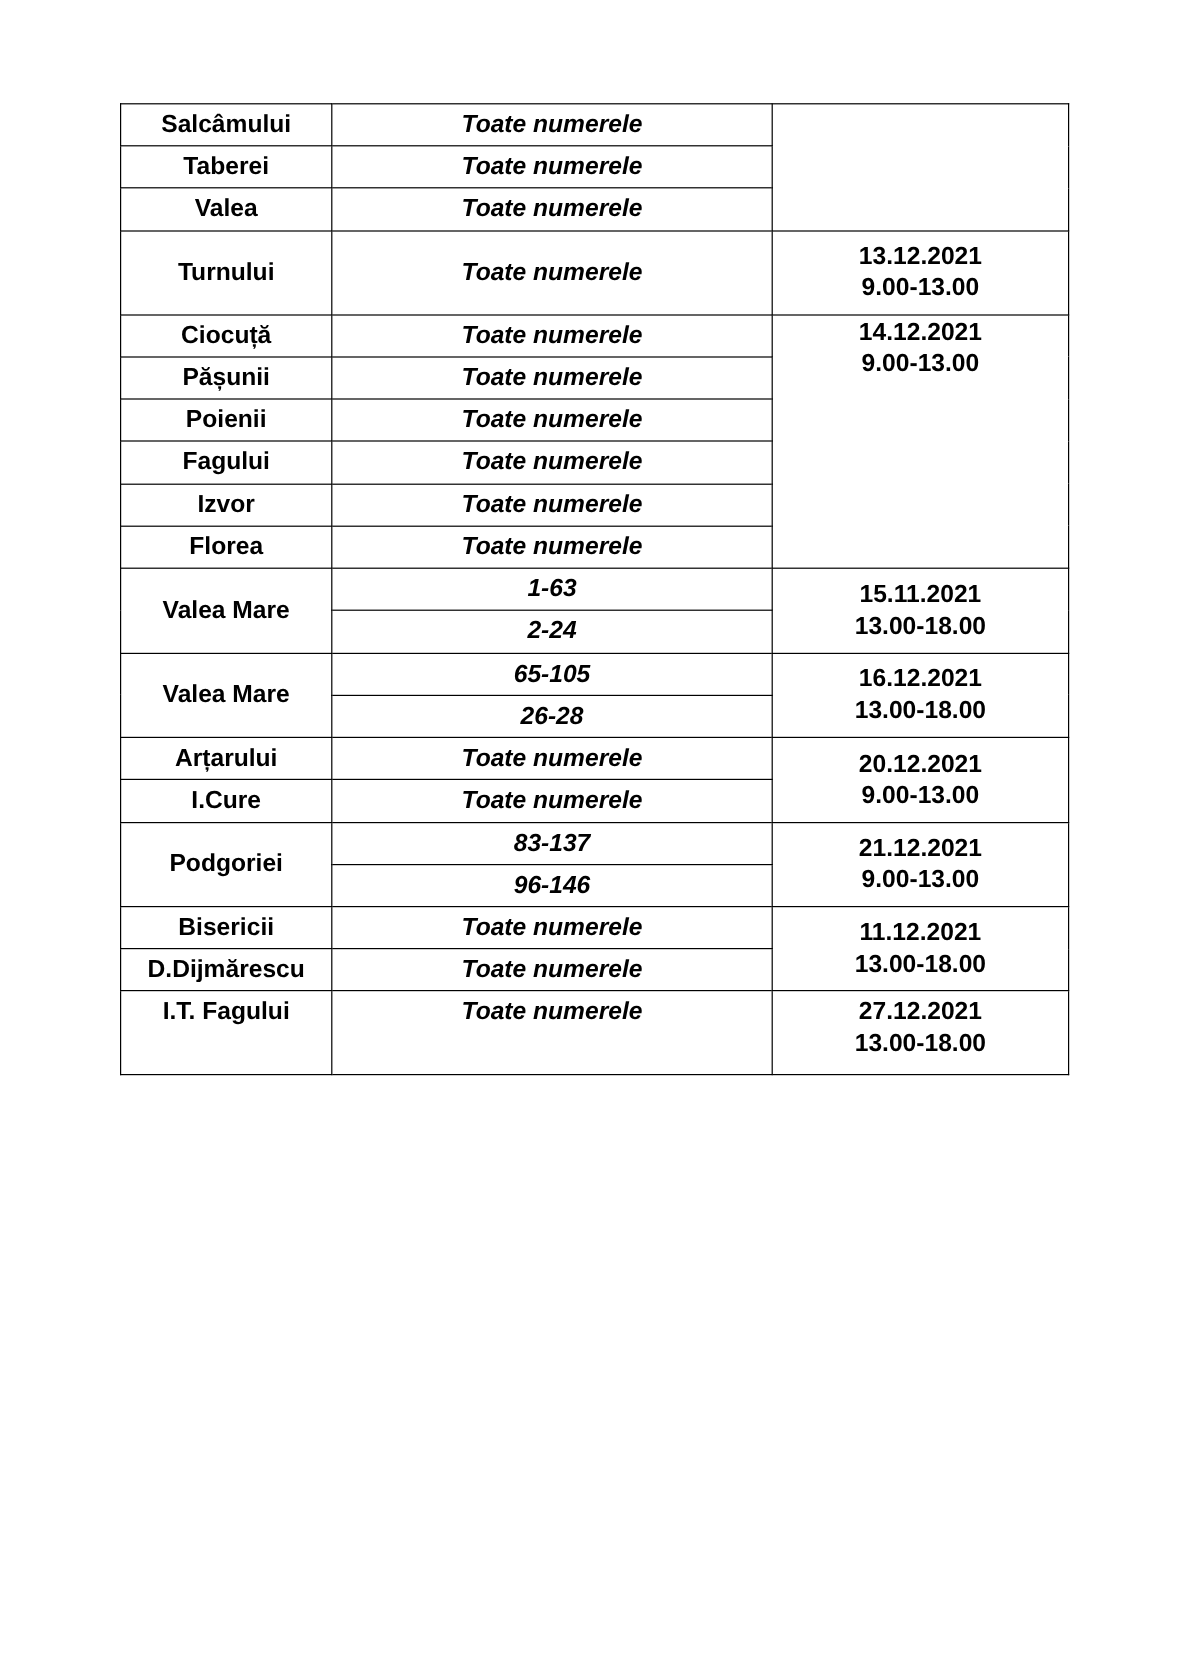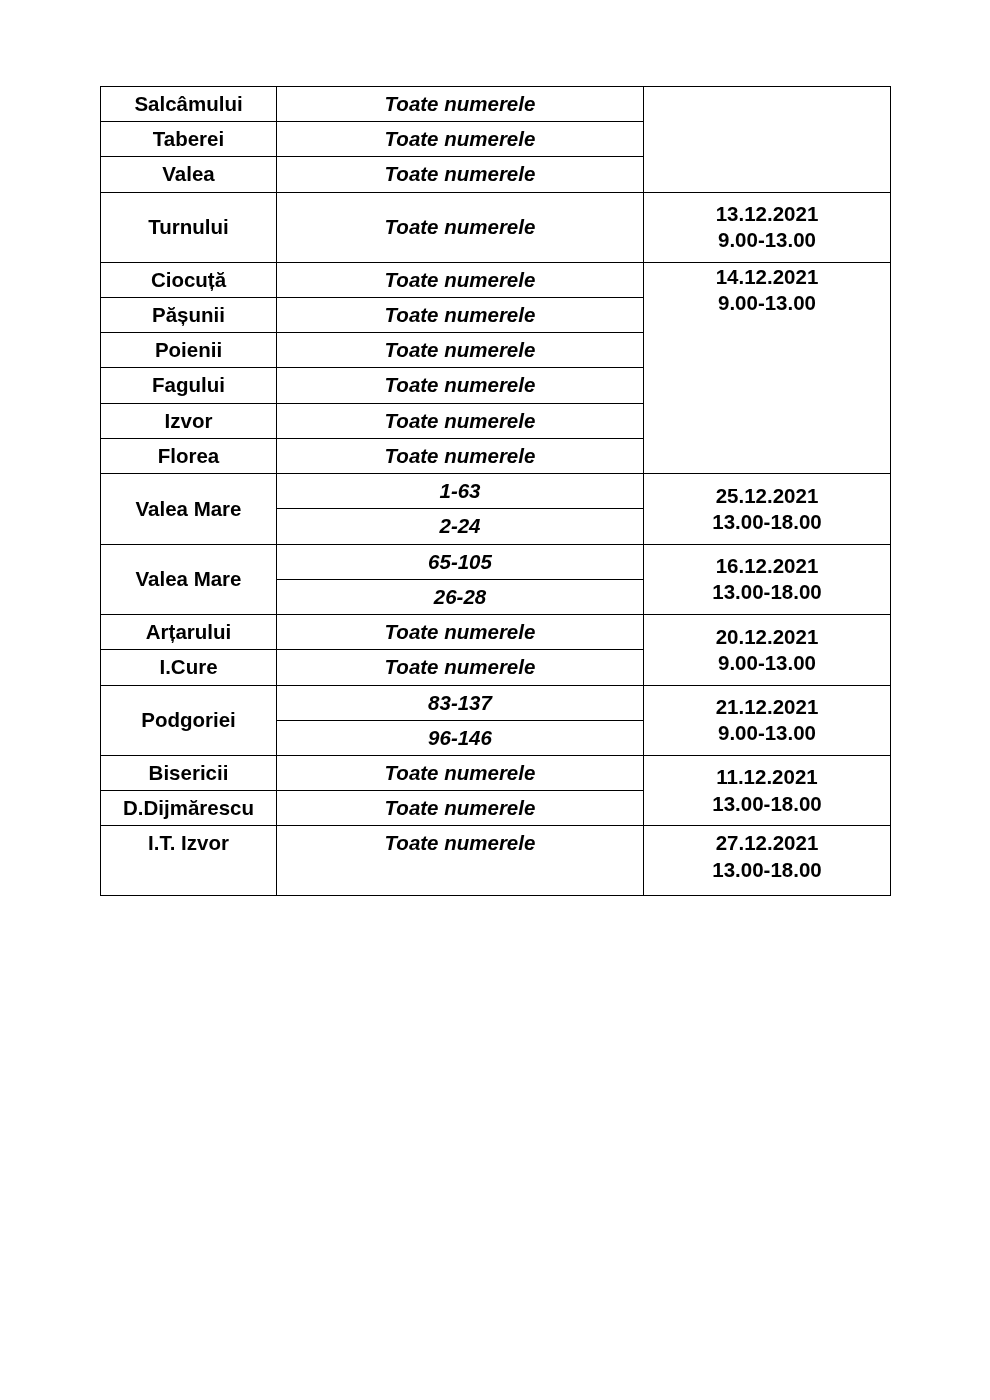--- a/index.html
+++ b/index.html
@@ -107,21 +107,21 @@
       </tr>
       <tr class="rowh">
         <td class="street">Florea</td>
         <td class="numbers">Toate numerele</td>
       </tr>
 
       <tr class="rowh">
         <td class="street" rowspan="2">Valea Mare</td>
         <td class="numbers">1-63</td>
         <td class="date" rowspan="2">
-          <span class="date-line">25.12.2021</span>
+          <span class="date-line">15.11.2021</span>
           <span class="date-line">13.00-18.00</span>
         </td>
       </tr>
       <tr class="rowh">
         <td class="numbers">2-24</td>
       </tr>
 
       <tr class="rowh">
         <td class="street" rowspan="2">Valea Mare</td>
         <td class="numbers">65-105</td>
@@ -166,21 +166,21 @@
           <span class="date-line">11.12.2021</span>
           <span class="date-line">13.00-18.00</span>
         </td>
       </tr>
       <tr class="rowh">
         <td class="street">D.Dijmărescu</td>
         <td class="numbers">Toate numerele</td>
       </tr>
 
       <tr class="rowh-tall">
-        <td class="street" style="vertical-align:top; padding-top:4px;">I.T. Izvor</td>
+        <td class="street" style="vertical-align:top; padding-top:4px;">I.T. Fagului</td>
         <td class="numbers" style="vertical-align:top; padding-top:4px;">Toate numerele</td>
         <td class="date" style="vertical-align:top; padding-top:4px;">
           <span class="date-line">27.12.2021</span>
           <span class="date-line">13.00-18.00</span>
         </td>
       </tr>
     </tbody>
   </table>
 </div>
 

